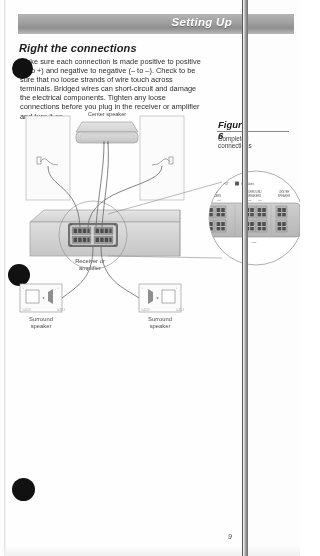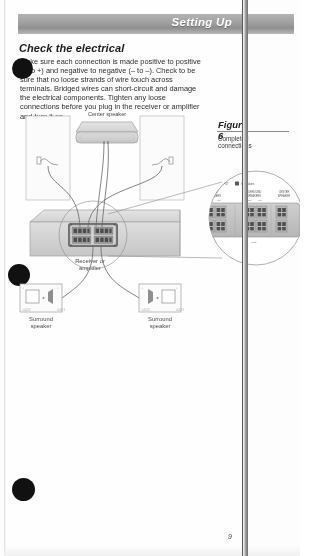--- a/index.html
+++ b/index.html
@@ -84,21 +84,21 @@
 </head>
 <body>
 
 <div id="page">
 
   <div class="edge-left"></div>
 
   <div class="header-band"></div>
   <div class="header-title">Setting Up</div>
 
-  <div class="section-heading">Check the electrical</div>
+  <div class="section-heading">Right the connections</div>
   <div class="body-copy">Make sure each connection is made positive to positive (+ to +) and negative to negative (– to –). Check to be sure that no loose strands of wire touch across terminals. Bridged wires can short-circuit and damage the electrical components. Tighten any loose connections before you plug in the receiver or amplifier and turn it on.</div>
 
   <div class="hole h1"></div>
   <div class="hole h2"></div>
   <div class="hole h3"></div>
 
   <div class="figure-title">Figure 6</div>
   <div class="figure-rule"></div>
   <div class="figure-caption">Completed connections</div>
 

